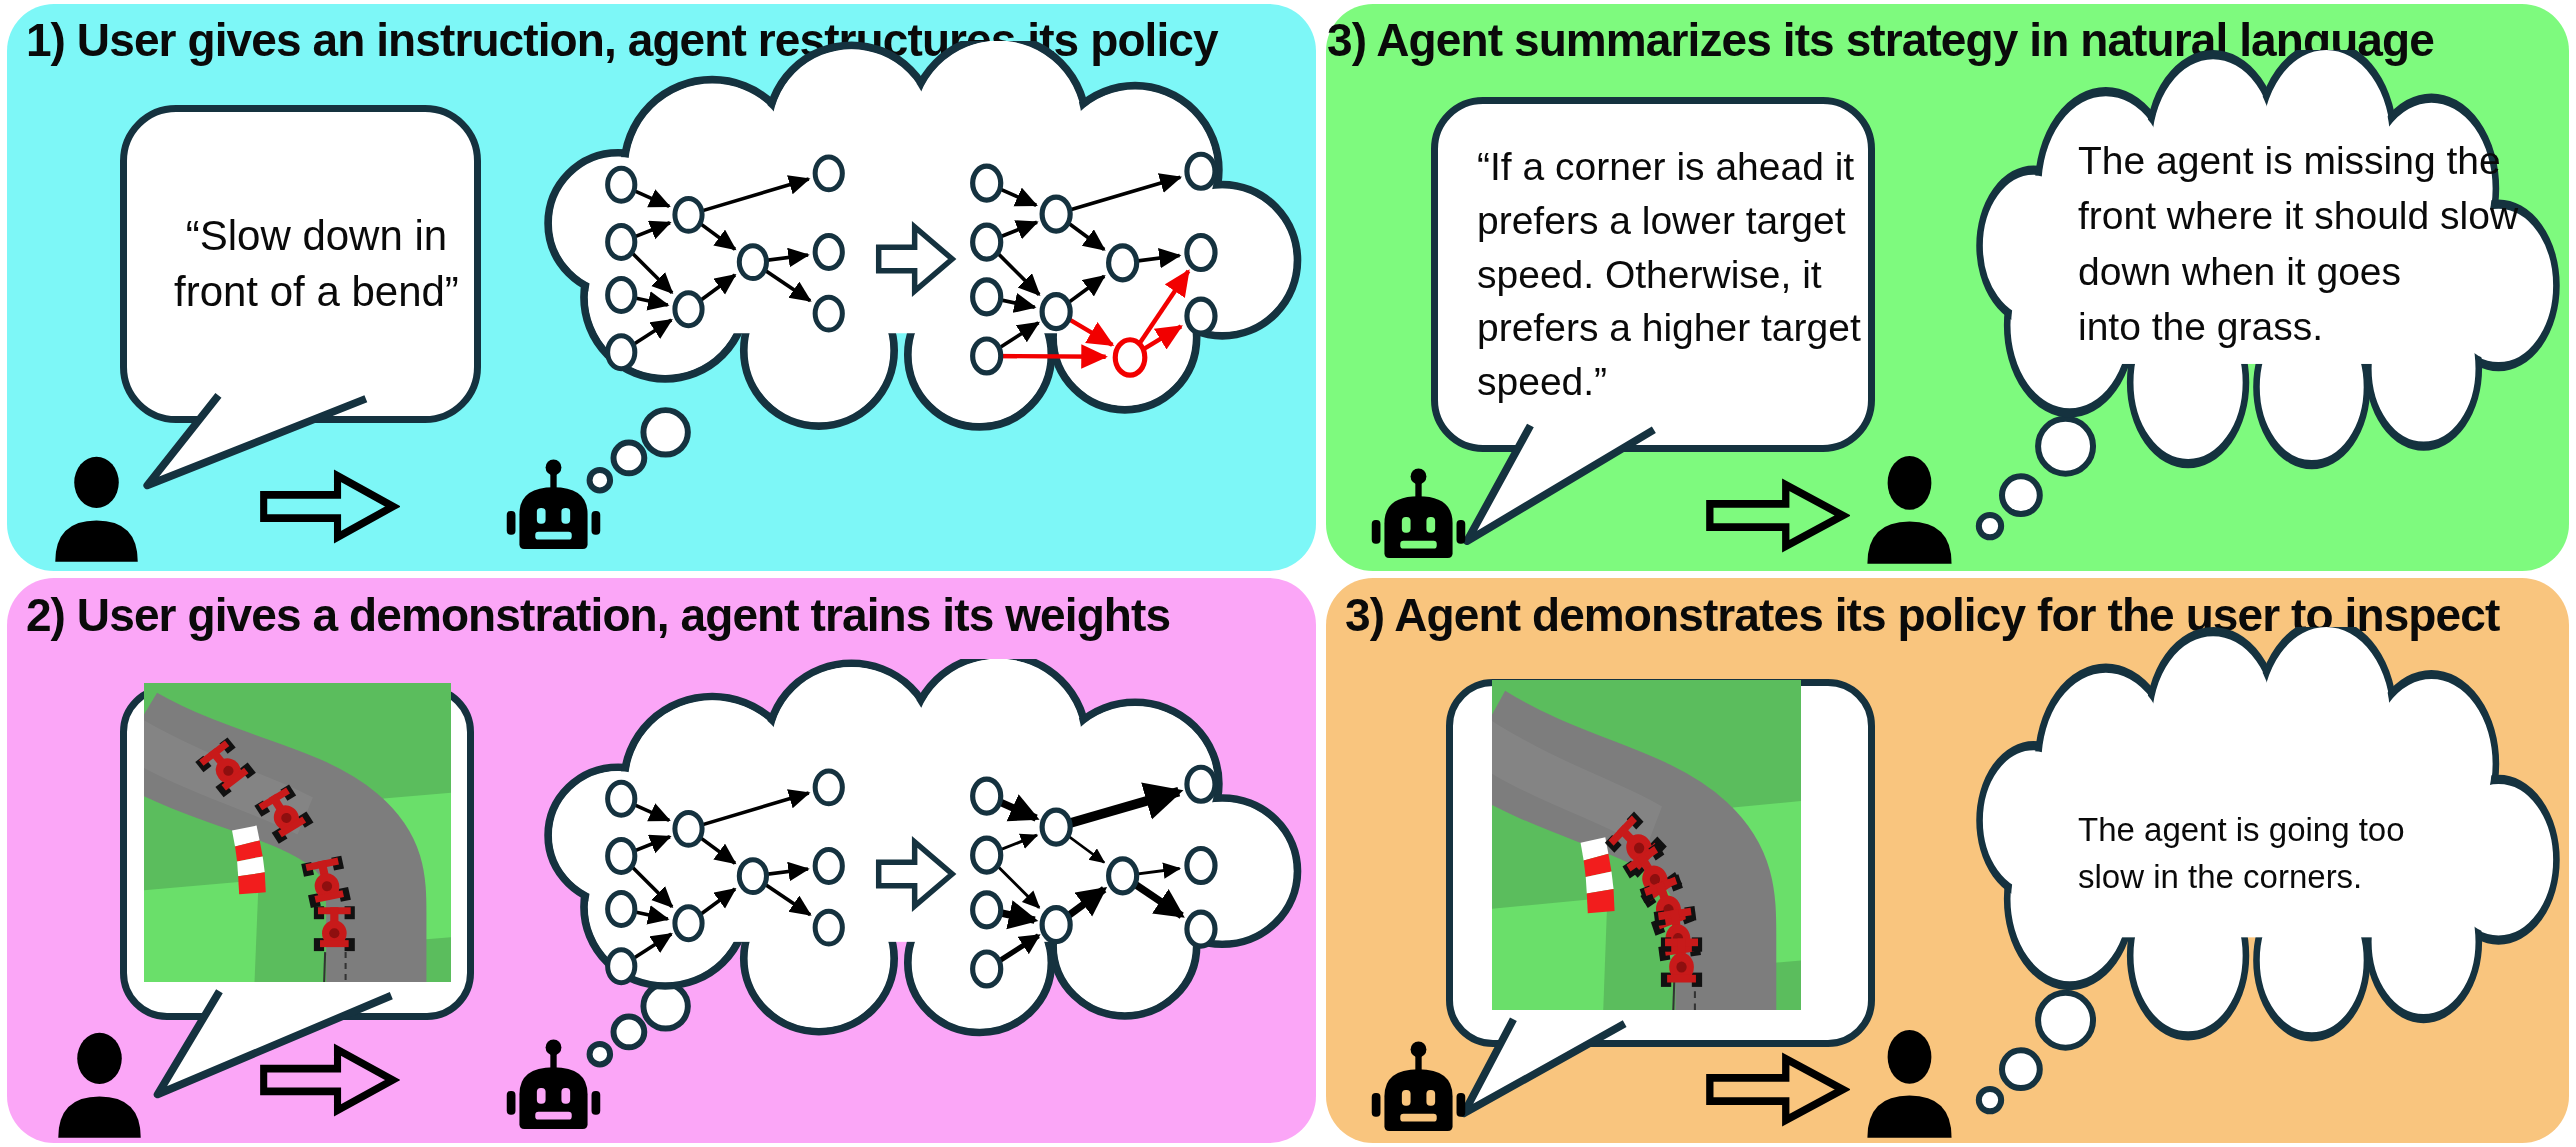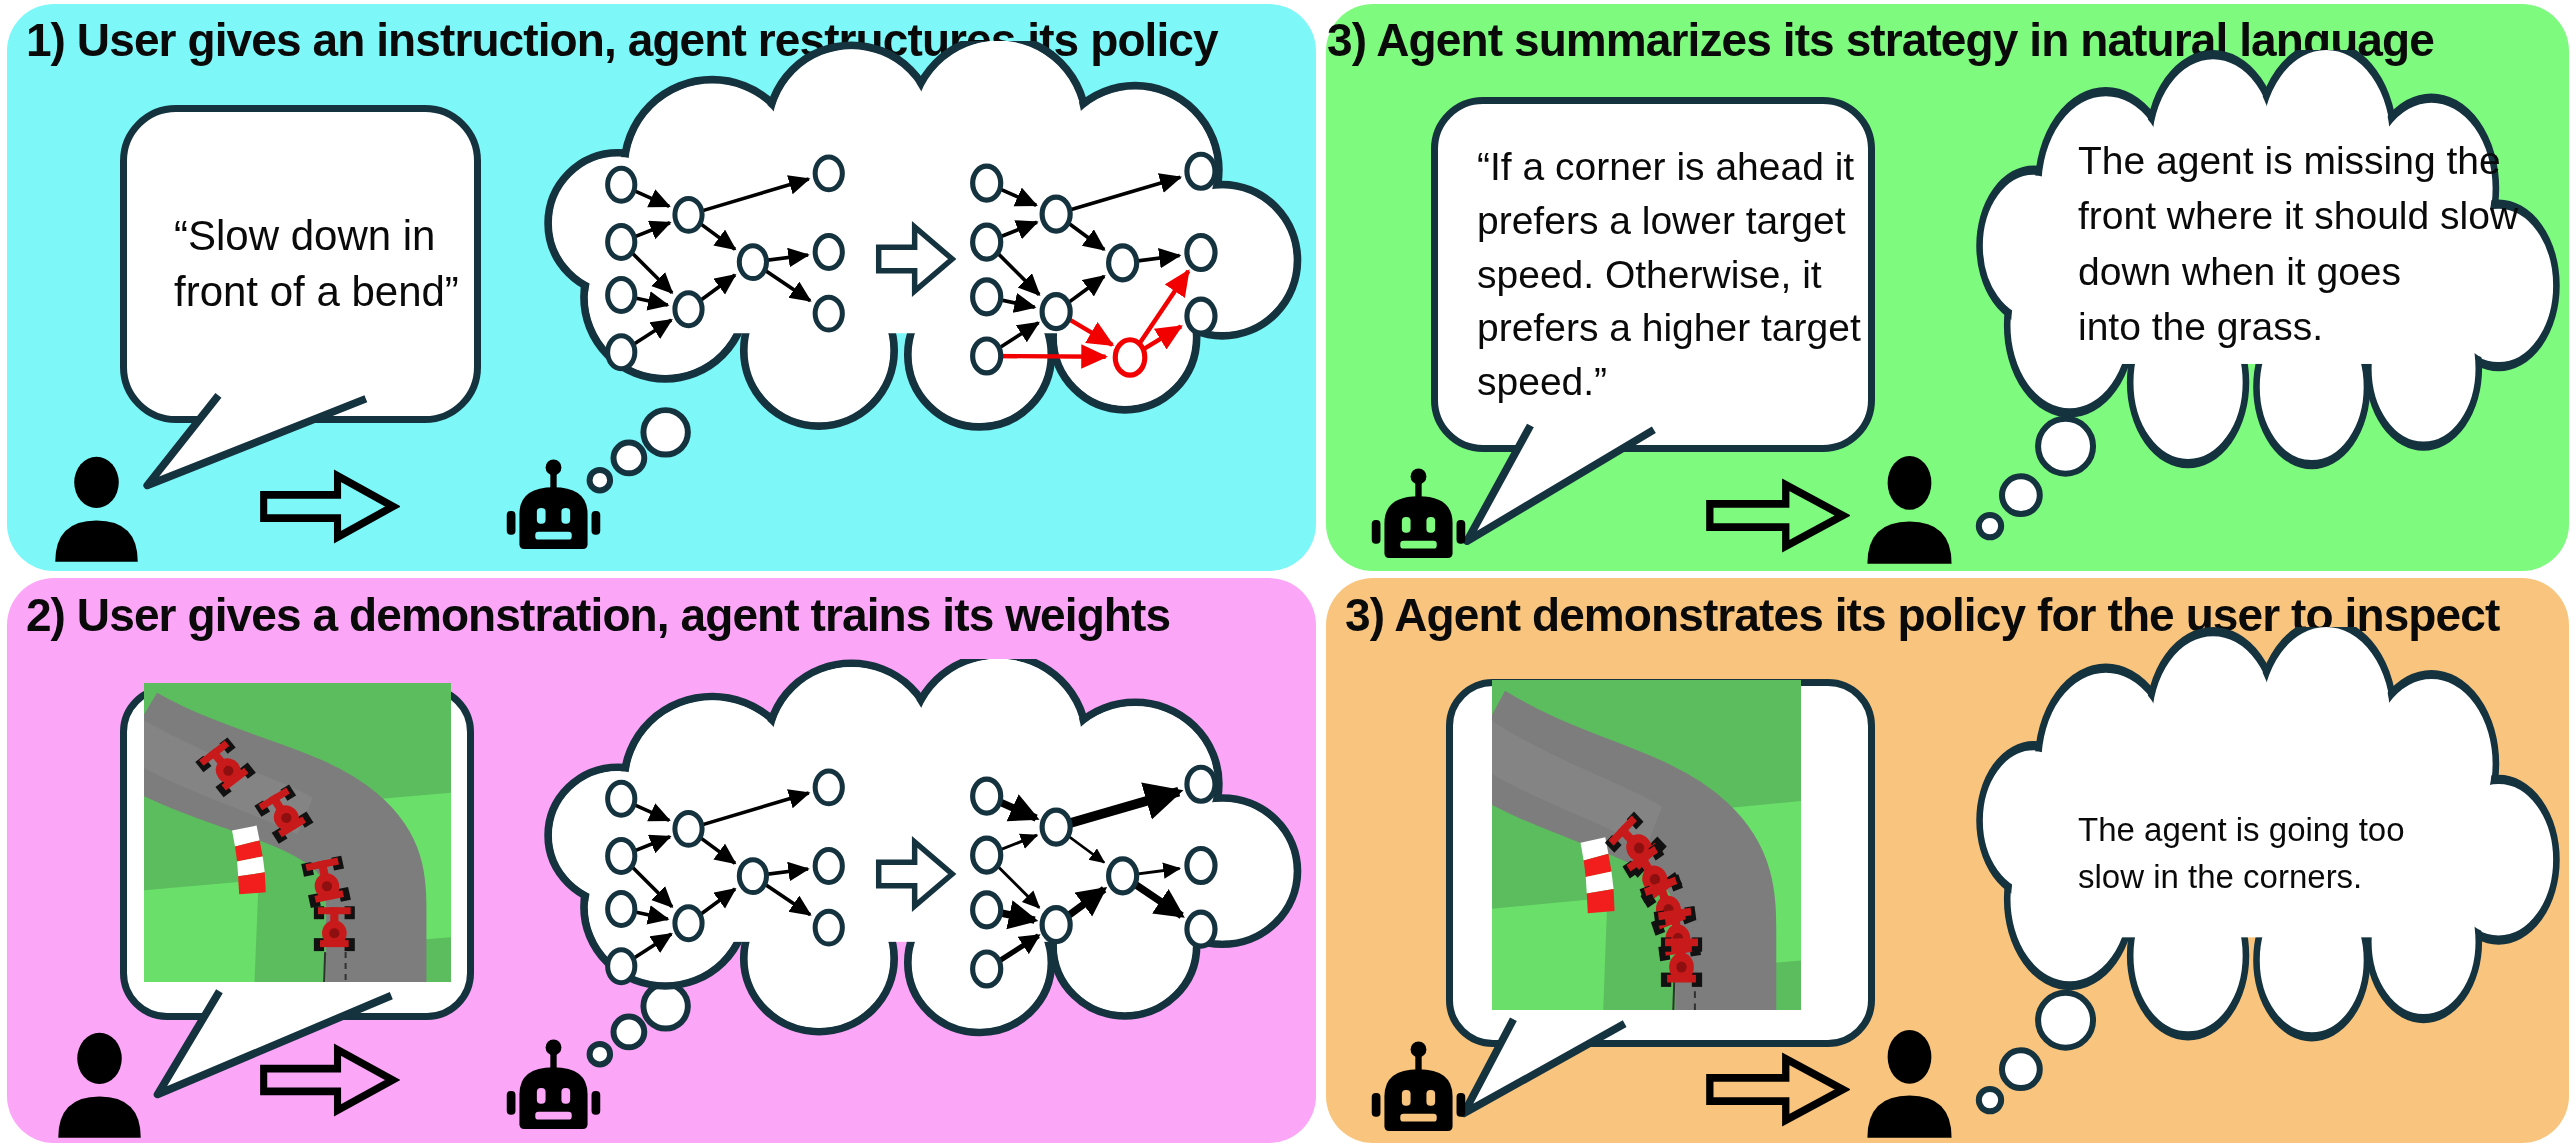--- a/index.html
+++ b/index.html
@@ -26,21 +26,21 @@
   .layer{position:absolute;}
 </style>
 </head>
 <body>
 
 <div class="panel" id="panel1">
   <div class="title" style="left:19px;top:8.6px;text-align:right;">1) User gives an instruction, agent restructures its policy</div>
 </div>
 
 <div class="bubble" style="left:120px;top:88px;width:361px;height:318px;border-radius:56px;">
-  <div class="speech-text" style="padding-left:47px;">“Slow down in
+  <div class="speech-text" style="padding-left:47px;text-align:center;">“Slow down in
 front of a bend”</div>
 </div>
 <svg class="layer" style="left:137px;top:391px;" width="240" height="103" viewBox="0 0 280 120">
   <path d="M95,5 L12,110 L267,9" fill="#fff" stroke="var(--c-outline-navy)" stroke-width="9" stroke-linejoin="round"></path>
 </svg>
 
 <svg class="layer" style="left:47px;top:453px;" width="99" height="110" viewBox="0 0 120 130">
   <ellipse cx="60" cy="34" rx="27" ry="31" fill="#000"></ellipse>
   <path d="M10,130 Q10,80 60,80 Q110,80 110,130 Z" fill="#000"></path>
 </svg>

